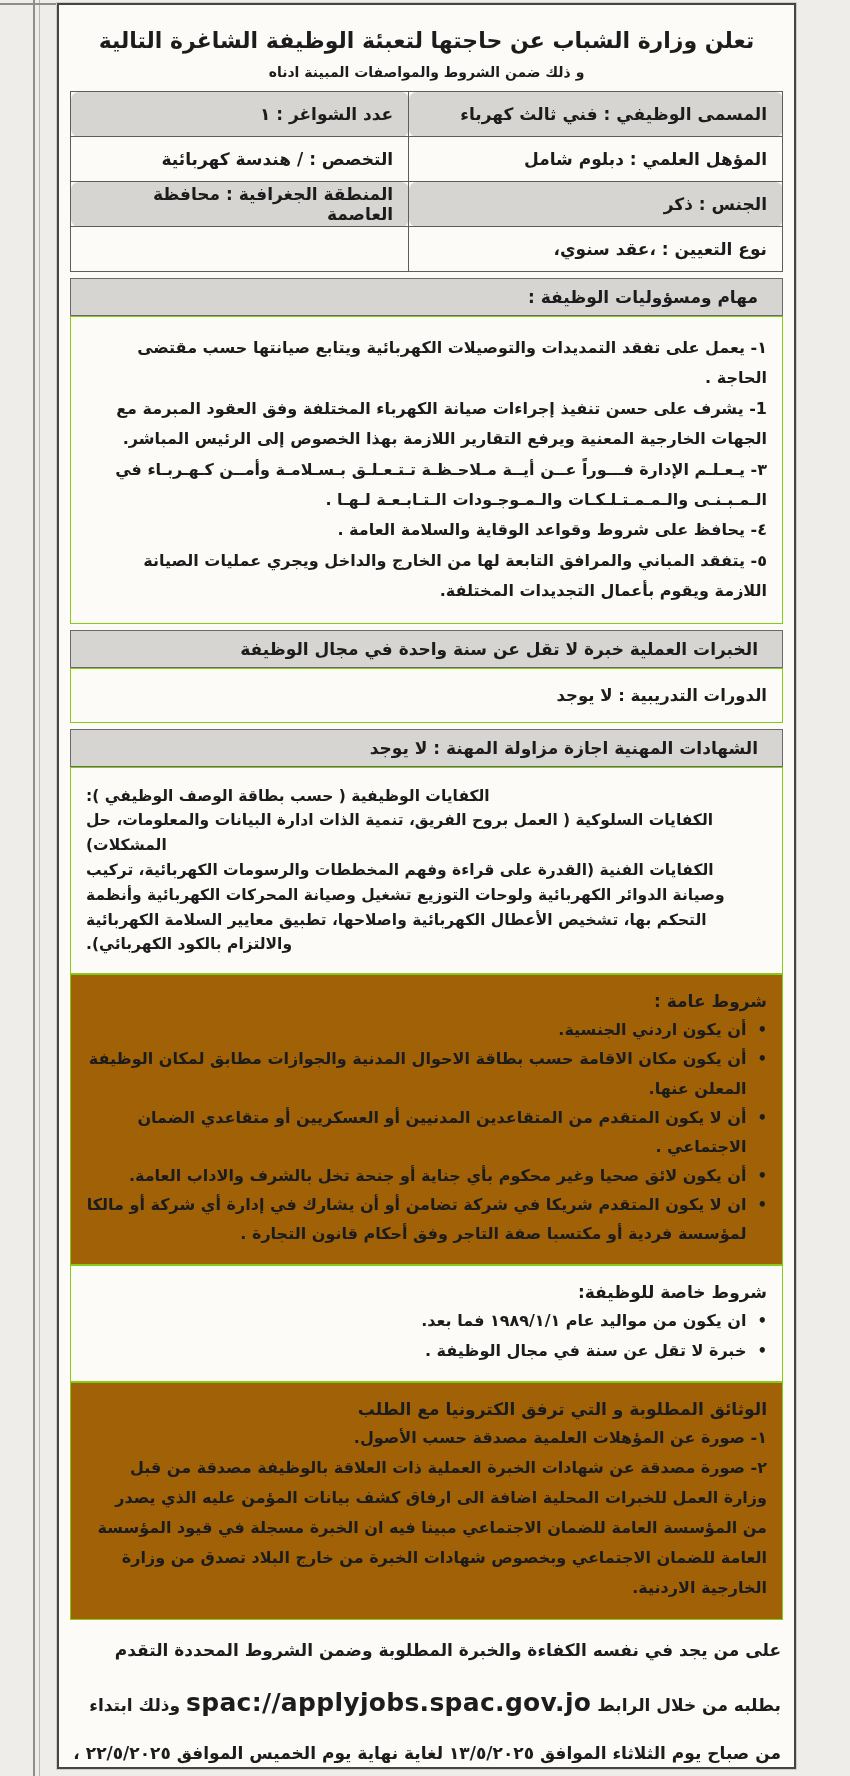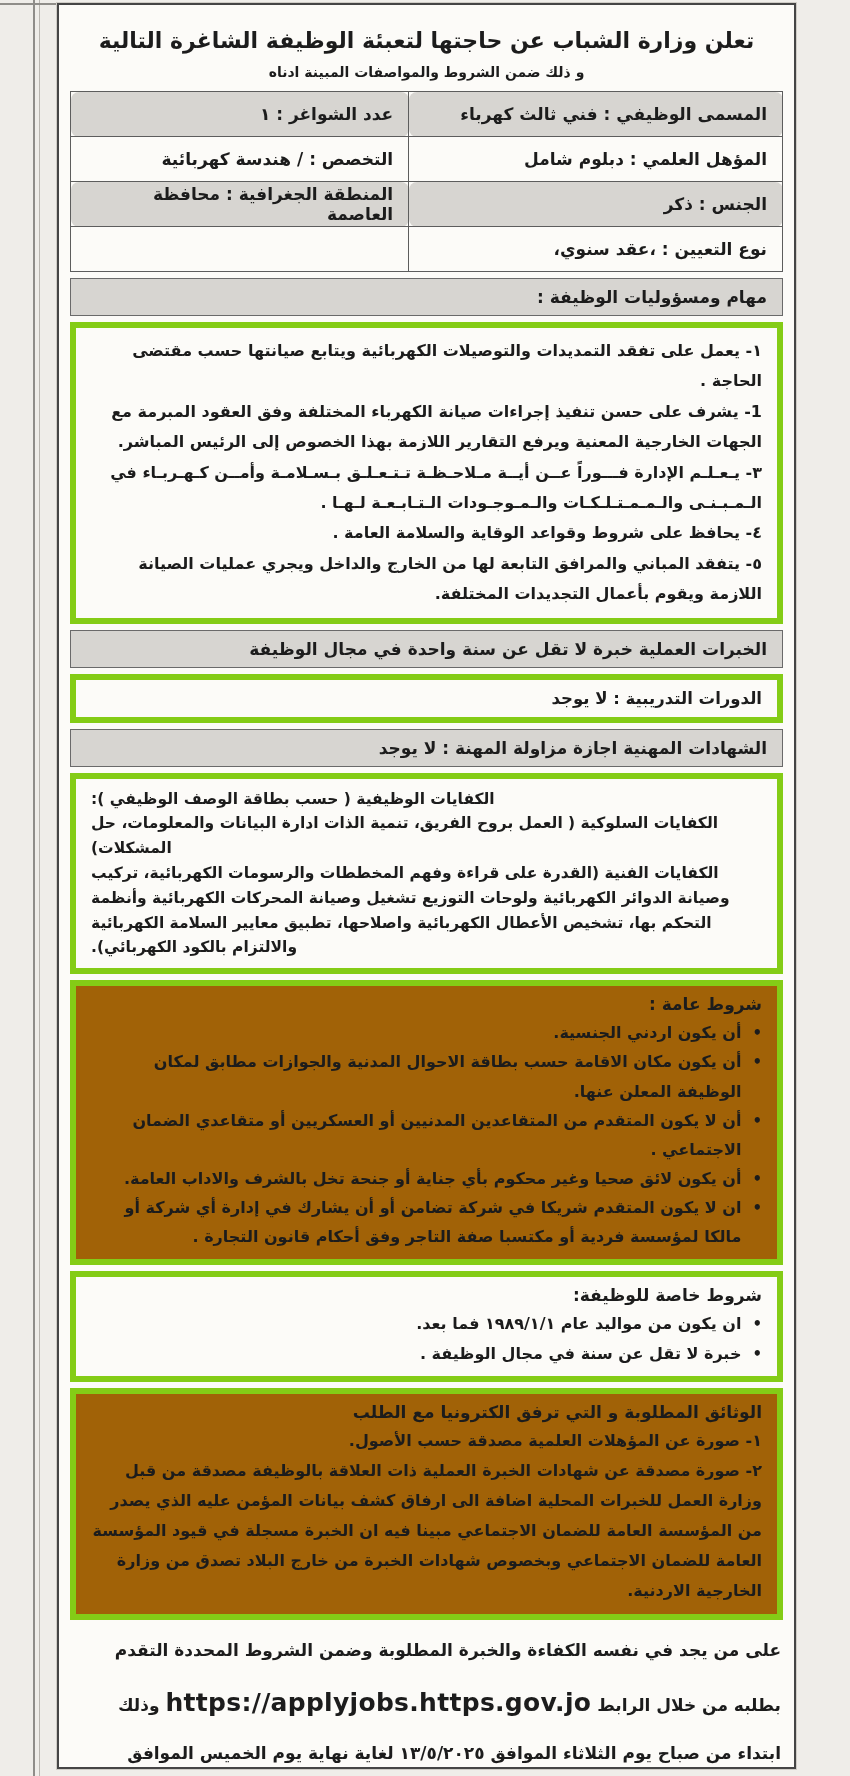--- a/index.html
+++ b/index.html
@@ -34,23 +34,23 @@
   table.job { width: 100%; border-collapse: collapse; margin-top: 7px; }
   table.job td {
     border: 1px solid #5d5d5d; height: 45px; padding: 0 15px;
     font-size: 17px; font-weight: bold; vertical-align: middle; text-align: right;
   }
   table.job td.c1 { width: 52.5%; }
   table.job tr.gray td { background: #d7d5d1; border-radius: 8px; }
 
   .bar {
     background: #d7d5d1; border: 1px solid #6a6a6a; margin-top: 6px;
-    padding: 8px 15px; font-weight: bold; font-size: 17px;
+    padding: 8px 24px; font-weight: bold; font-size: 17px;
   }
-  .block { border: 6px solid #84cc16; margin-top: 6px; padding: 8px 15px; background: #fcfbf8; }
+  .block { border: 1px solid #84cc16; padding: 16px 15px; background: #fcfbf8; }
   .block.gray { background: #a16207; }
 
   .duties p { font-size: 16px; font-weight: bold; line-height: 1.9; text-align: right; }
   .plain-row { font-size: 16.5px; font-weight: bold; padding: 1px 0; }
   .comp p { font-size: 15.5px; font-weight: bold; line-height: 1.6; text-align: left; }
 
   .sec-title { font-size: 17px; font-weight: bold; margin-bottom: 4px; }
   .cond-row { display: flex; gap: 11px; font-size: 16px; font-weight: bold; line-height: 1.82; }
   .cond-row .bullet { flex: 0 0 auto; font-size: 15px; padding-top: 2px; }
   .docs p { font-size: 16px; font-weight: bold; line-height: 1.88; text-align: right; }
@@ -151,16 +151,16 @@
     </div>
   </div>
 
   <div class="block gray docs">
     <div class="sec-title">الوثائق المطلوبة و التي ترفق الكترونيا مع الطلب</div>
     <p>١- صورة عن المؤهلات العلمية مصدقة حسب الأصول.</p>
     <p>٢- صورة مصدقة عن شهادات الخبرة العملية ذات العلاقة بالوظيفة مصدقة من قبل وزارة العمل للخبرات المحلية اضافة الى ارفاق كشف بيانات المؤمن عليه الذي يصدر من المؤسسة العامة للضمان الاجتماعي مبينا فيه ان الخبرة مسجلة في قيود المؤسسة العامة للضمان الاجتماعي وبخصوص شهادات الخبرة من خارج البلاد تصدق من وزارة الخارجية الاردنية.</p>
   </div>
 
   <div class="footer">
-    <span>على من يجد في نفسه الكفاءة والخبرة المطلوبة وضمن الشروط المحددة التقدم بطلبه من خلال الرابط </span><span class="url">https://applyjobs.https.gov.jo</span><span> وذلك ابتداء من صباح يوم الثلاثاء الموافق ١٣/٥/٢٠٢٥ لغاية نهاية يوم الخميس الموافق ٢٢/٥/٢٠٢٥ ، حيث سيتم اعلان نتائج الفرز و اية نتائج خاصة بالوظيفة على موقع الوزارة التالي </span>
+    <span>على من يجد في نفسه الكفاءة والخبرة المطلوبة وضمن الشروط المحددة التقدم بطلبه من خلال الرابط </span><span class="url">spac://applyjobs.spac.gov.jo</span><span> وذلك ابتداء من صباح يوم الثلاثاء الموافق ١٣/٥/٢٠٢٥ لغاية نهاية يوم الخميس الموافق ٢٢/٥/٢٠٢٥ ، حيث سيتم اعلان نتائج الفرز و اية نتائج خاصة بالوظيفة على موقع الوزارة التالي </span>
   </div>
 
 </div>
 
 </body></html>

